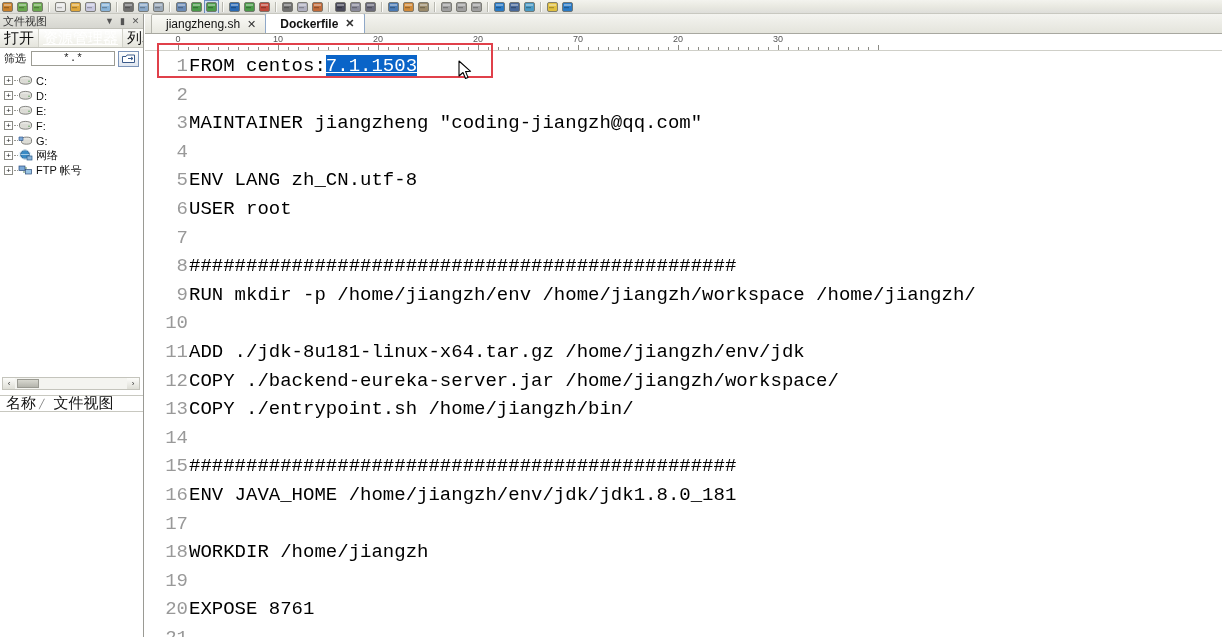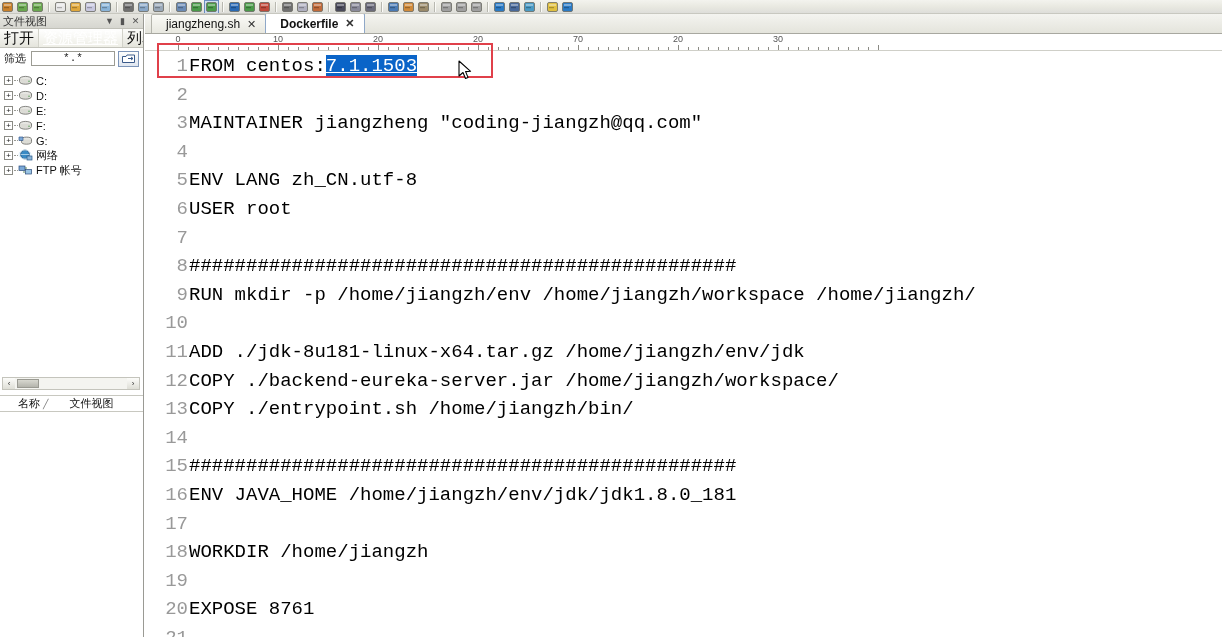--- a/index.html
+++ b/index.html
@@ -228,23 +228,23 @@
     left: 0; top: 381px;
     width: 143px; height: 17px;
     border-top: 1px solid #c8c8c0;
     border-bottom: 1px solid #c8c8c0;
     background: #ffffff;
     display: flex;
     align-items: center;
     box-sizing: border-box;
   }
   .lh-col {
-    font-size: 11px;
+    font-size: 15px;
     color: #111;
-    padding-left: 18px;
+    padding-left: 6px;
     white-space: nowrap;
   }
   .lh-sortmark {
     font-size: 9px; color: #777; margin: 0 3px;
   }
 
   
   #editor {
     position: absolute;
     left: 145px; top: 14px;

